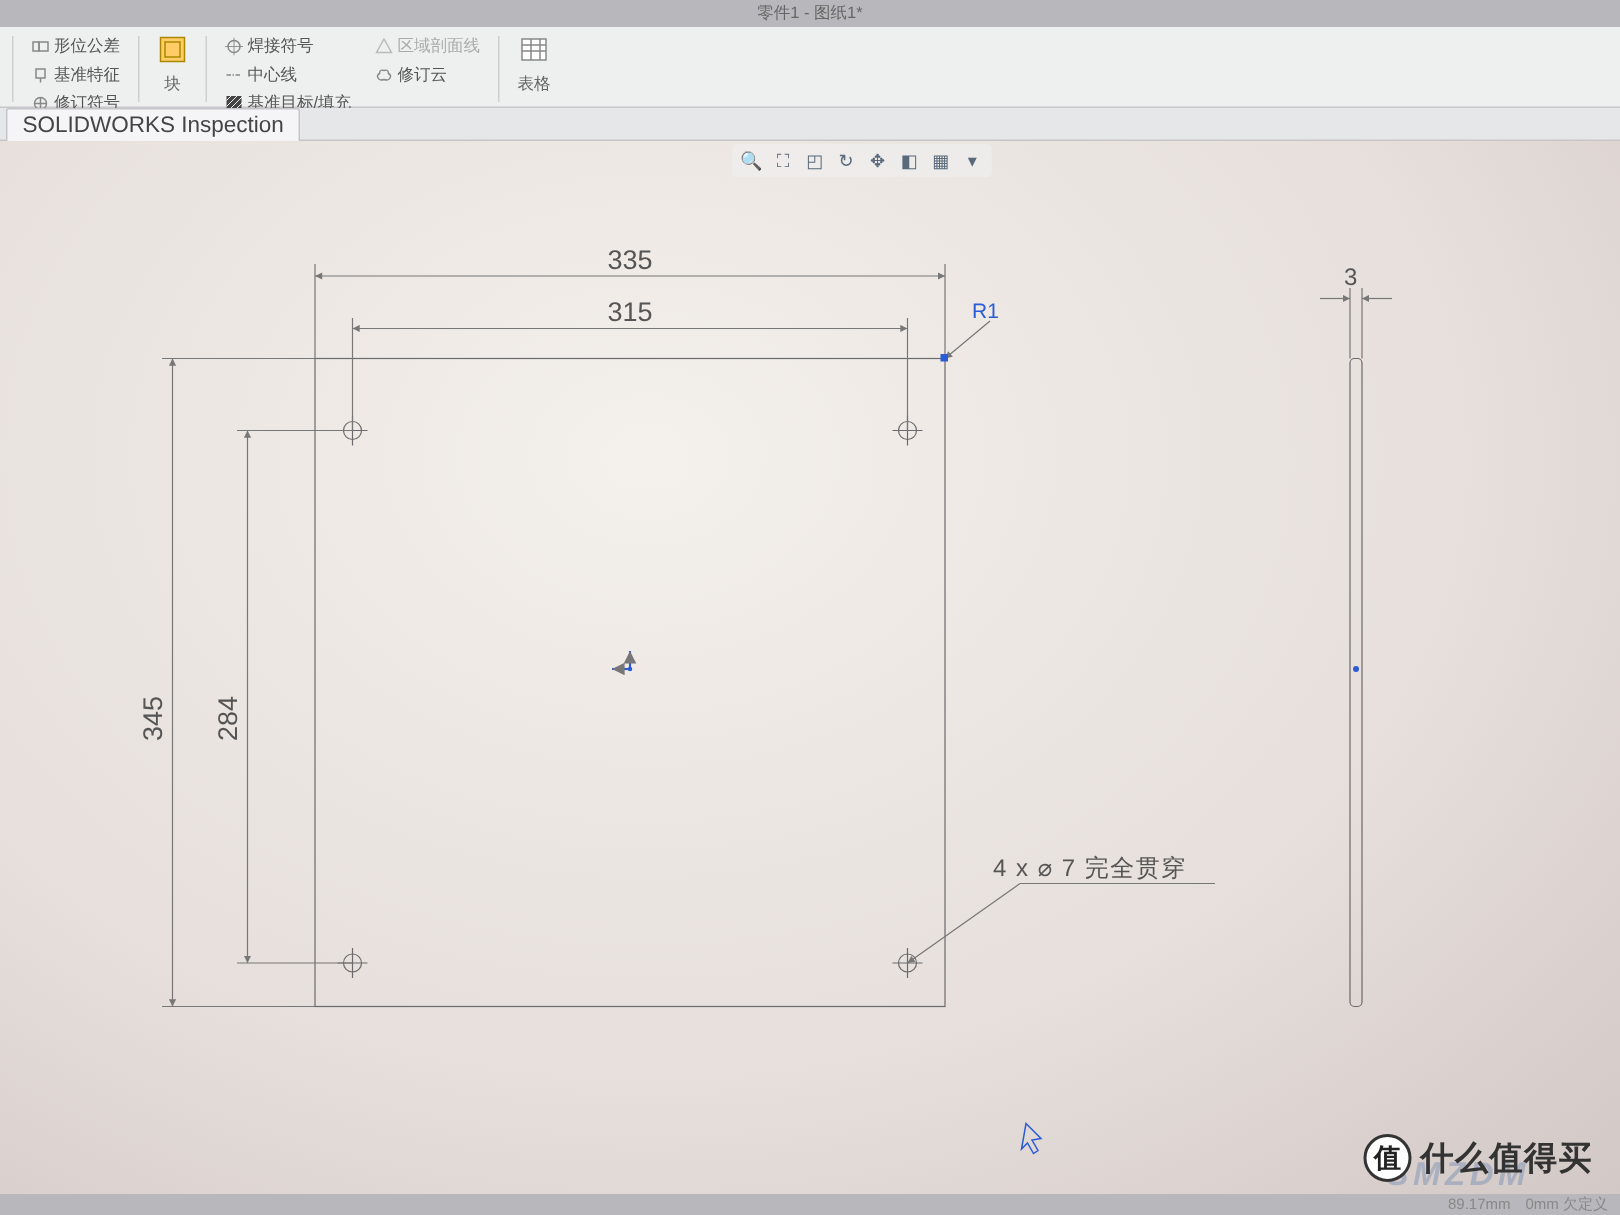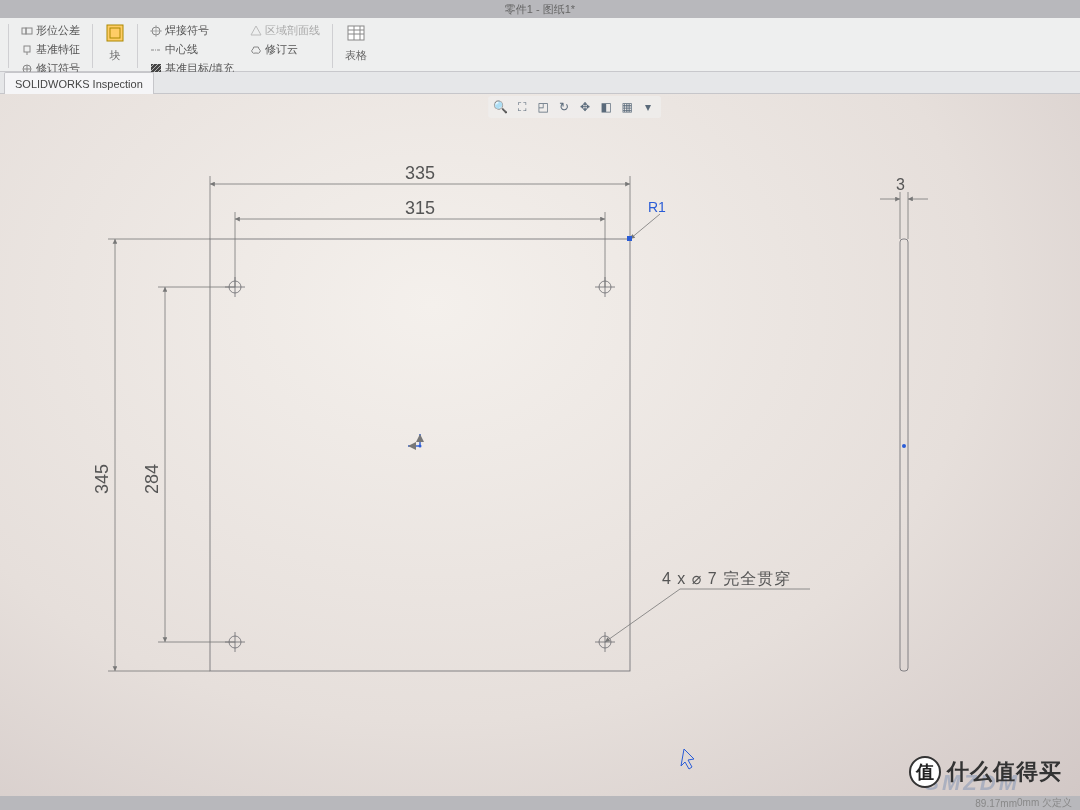--- a/index.html
+++ b/index.html
@@ -30,21 +30,21 @@
     .ribbon-item { display: flex; align-items: center; gap: 3px; white-space: nowrap; padding: 1px 2px; cursor: default; }
     .ribbon .icn { width: 12px; height: 12px; display: inline-block; }
     .sep { width: 1px; height: 44px; background: #cfcfd2; margin: 2px 2px; }
     .biglabel { font-size: 11px; color: #666; text-align: center; margin-top: 2px; }
     .tabrow {
       position: absolute; top: 72px; left: 0; right: 0; height: 22px;
       background: #e6e7e9; border-bottom: 1px solid #c6c6ca;
     }
     .tab {
       display: inline-block; height: 22px; line-height: 22px;
-      padding: 0 10px; font-size: 11px; color: #444;
+      padding: 0 10px; font-size: 15px; color: #444;
       background: #f5f5f7; border: 1px solid #c6c6ca; border-bottom: none;
       margin-left: 4px; border-radius: 2px 2px 0 0;
     }
     .canvas {
       position: absolute; top: 94px; left: 0; right: 0; bottom: 14px;
       background: radial-gradient(ellipse at 40% 30%, #f4f0ec 0%, #e6dfdb 60%, #d2c8c6 100%);
     }
     .toolbar-float {
       position: absolute; top: 2px; left: 50%; transform: translateX(-30%);
       display: flex; gap: 3px; background: rgba(240,240,240,0.6);
@@ -57,21 +57,21 @@
     svg.drawing { position: absolute; top: 0; left: 0; width: 100%; height: 100%; }
     .dim-text { font-family: Arial, sans-serif; font-size: 18px; fill: #555; }
     .dim-text-sm { font-family: Arial, sans-serif; font-size: 16px; fill: #555; }
     .note-text { font-family: "Microsoft YaHei", Arial; font-size: 16px; fill: #555; letter-spacing: 1px; }
     .r1 { font-family: Arial; font-size: 14px; fill: #2a5cd6; }
     .thinline { stroke: #6a6a6e; stroke-width: 0.8; fill: none; }
     .dimline { stroke: #777; stroke-width: 0.8; fill: none; }
     .statusbar {
       position: absolute; bottom: 0; left: 0; right: 0; height: 14px;
       background: #b8b8bc; font-size: 10px; color: #888;
-      display: flex; justify-content: flex-end; align-items: center; gap: 0; padding: 0 8px;
+      display: flex; justify-content: flex-end; align-items: center; gap: 10px; padding: 0 8px;
     }
     .watermark-logo {
       position: absolute; right: 18px; bottom: 22px;
       display: flex; align-items: center; gap: 6px;
     }
     .watermark-logo .circ {
       width: 32px; height: 32px; border-radius: 50%;
       background: #fff; border: 2px solid #333;
       display: flex; align-items: center; justify-content: center;
       font-size: 18px; font-weight: bold; color: #222;

